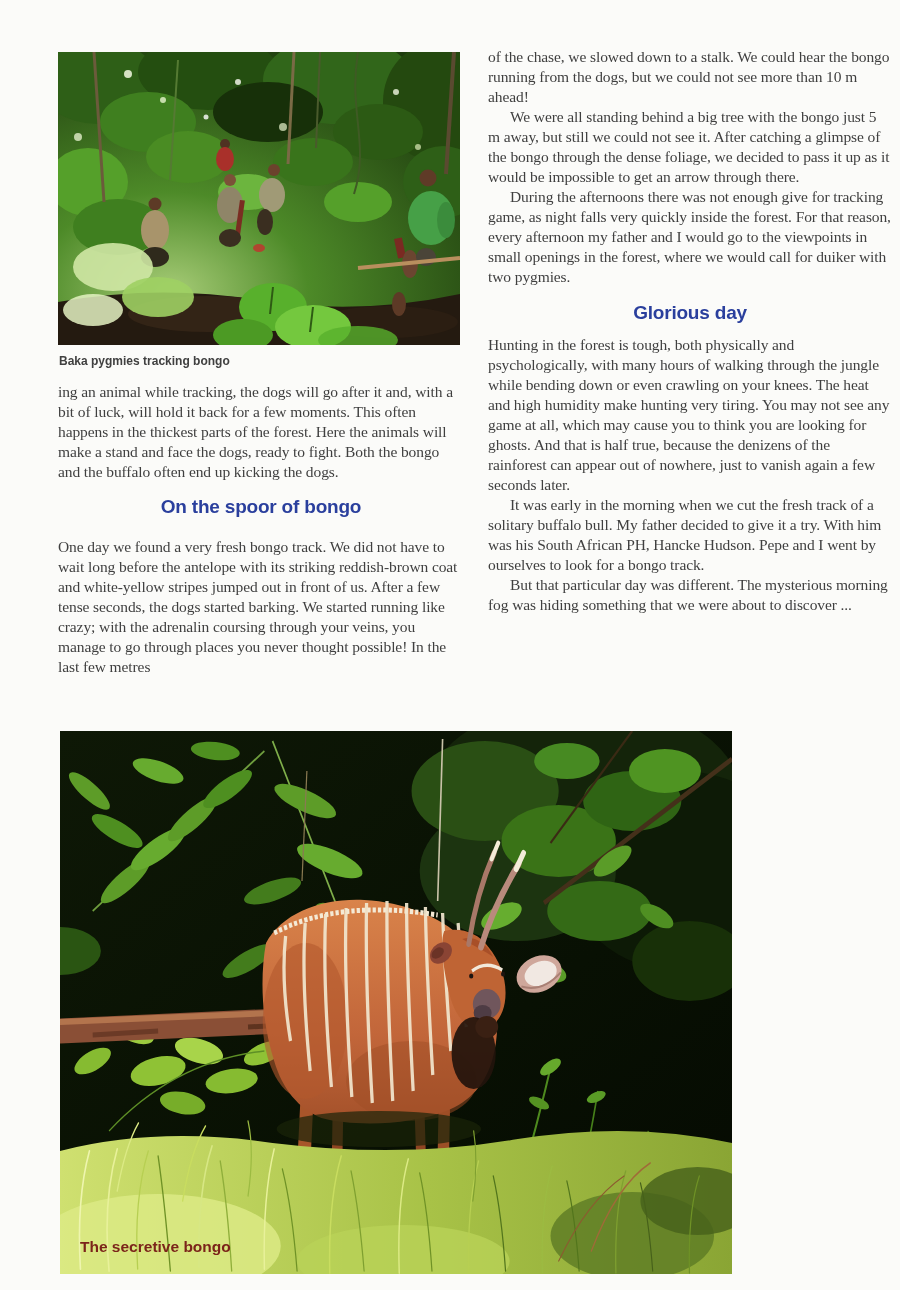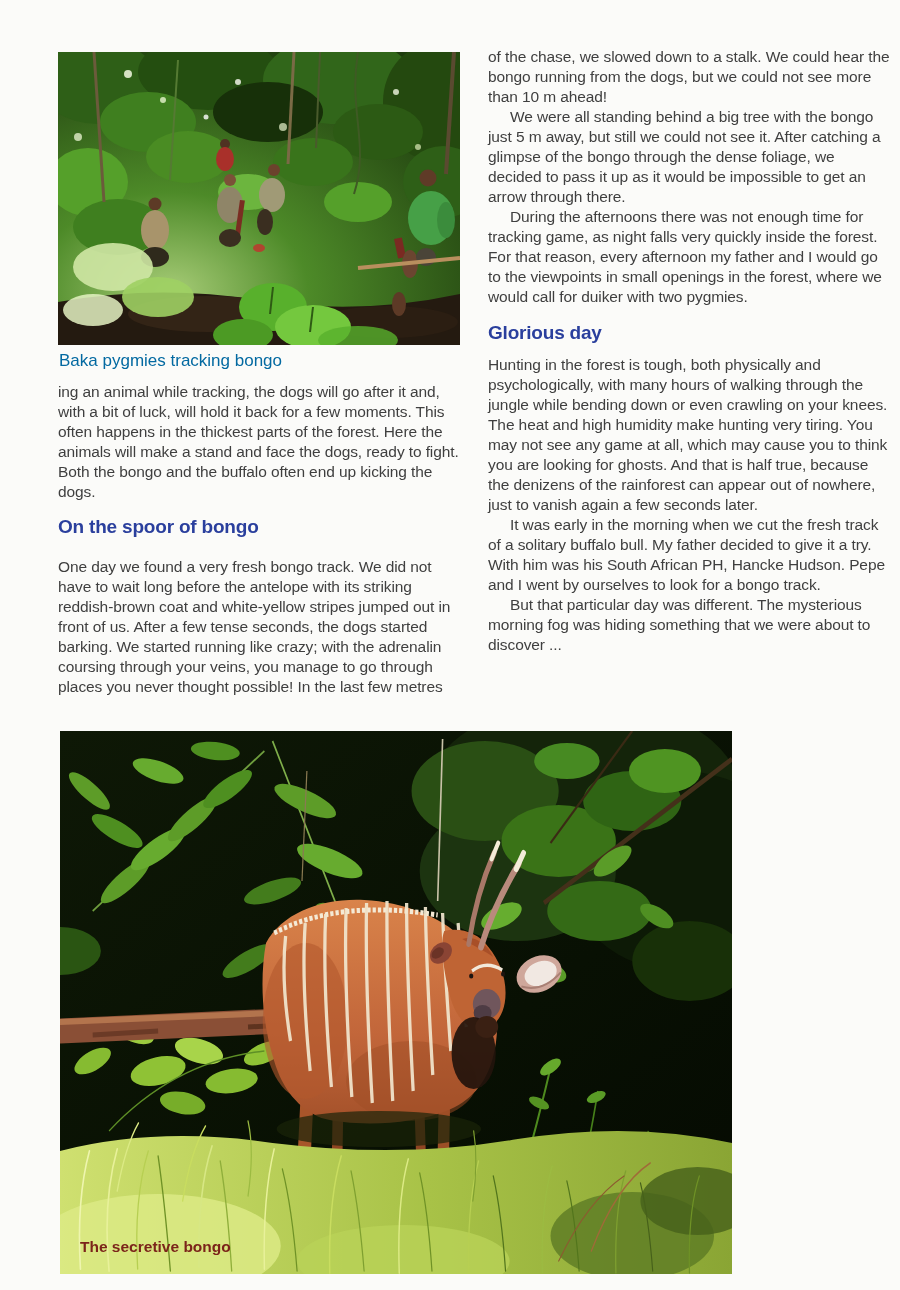--- a/index.html
+++ b/index.html
@@ -7,35 +7,35 @@
     position:relative;width:900px;height:1290px;margin:0 auto;
     background:#fbfbf9;overflow:hidden;
     font-family:"Liberation Sans","DejaVu Sans",sans-serif;
     color:#3f3f3f;
   }
   .photo{position:absolute;overflow:hidden;}
   .photo svg{display:block;width:100%;height:100%;}
   #photo-top{left:58px;top:52px;width:402px;height:293px;}
   #photo-bottom{left:60px;top:731px;width:672px;height:543px;}
   .caption{
-    font-weight:normal;font-size:17px;line-height:18px;color:#0369a1;
+    font-weight:bold;font-size:12px;line-height:18px;color:#404040;
   }
   #caption-top{position:absolute;left:59px;top:352px;width:402px;}
   .caption-overlay{
     position:absolute;left:20px;bottom:18px;color:#7b241a;
     font-weight:bold;font-size:15.5px;
   }
   .col{position:absolute;font-size:15.5px;line-height:20px;letter-spacing:-0.1px;}
   #col-left{left:58px;top:382px;width:406px;}
   #col-right{left:488px;top:47px;width:404px;}
-  .col p{margin:0;}
+  .col p{margin:0;font-family:Liberation Serif, serif;}
   .col p.indent{text-indent:22px;}
   h2.sect{
     font-size:19px;line-height:22px;margin:15px 0 11px 0;
-    color:#2a3f9d;font-weight:bold;letter-spacing:-0.2px;
+    color:#2a3f9d;font-weight:bold;letter-spacing:-0.2px;text-align:center;
   }
   #col-left h2.sect{margin:14px 0 19px 0;}
 </style>
 </head>
 <body>
 
 <div class="page">
 
   <div class="photo" id="photo-top">
     <svg viewBox="0 0 402 293" preserveAspectRatio="none">
@@ -139,21 +139,21 @@
 
   <div class="col" id="col-left">
     <p>ing an animal while tracking, the dogs will go after it and, with a bit of luck, will hold it back for a few moments. This often happens in the thickest parts of the forest. Here the animals will make a stand and face the dogs, ready to fight. Both the bongo and the buffalo often end up kicking the dogs.</p>
     <h2 class="sect">On the spoor of bongo</h2>
     <p>One day we found a very fresh bongo track. We did not have to wait long before the antelope with its striking reddish-brown coat and white-yellow stripes jumped out in front of us. After a few tense seconds, the dogs started barking. We started running like crazy; with the adrenalin coursing through your veins, you manage to go through places you never thought possible! In the last few metres</p>
   </div>
 
   <div class="col" id="col-right">
     <p>of the chase, we slowed down to a stalk. We could hear the bongo running from the dogs, but we could not see more than 10 m ahead!</p>
     <p class="indent">We were all standing behind a big tree with the bongo just 5 m away, but still we could not see it. After catching a glimpse of the bongo through the dense foliage, we decided to pass it up as it would be impossible to get an arrow through there.</p>
-    <p class="indent">During the afternoons there was not enough time for tracking game, as night falls very quickly inside the forest. For that reason, every afternoon my father and I would go to the viewpoints in small openings in the forest, where we would call for duiker with two pygmies.</p>
+    <p class="indent">During the afternoons there was not enough give for tracking game, as night falls very quickly inside the forest. For that reason, every afternoon my father and I would go to the viewpoints in small openings in the forest, where we would call for duiker with two pygmies.</p>
     <h2 class="sect">Glorious day</h2>
     <p>Hunting in the forest is tough, both physically and psychologically, with many hours of walking through the jungle while bending down or even crawling on your knees. The heat and high humidity make hunting very tiring. You may not see any game at all, which may cause you to think you are looking for ghosts. And that is half true, because the denizens of the rainforest can appear out of nowhere, just to vanish again a few seconds later.</p>
     <p class="indent">It was early in the morning when we cut the fresh track of a solitary buffalo bull. My father decided to give it a try. With him was his South African PH, Hancke Hudson. Pepe and I went by ourselves to look for a bongo track.</p>
     <p class="indent">But that particular day was different. The mysterious morning fog was hiding something that we were about to discover ...</p>
   </div>
 
   <div class="photo" id="photo-bottom">
     <svg viewBox="0 0 822 543" preserveAspectRatio="none">
       <defs>
         <linearGradient id="bgDark" x1="0" y1="0" x2="1" y2="1">

